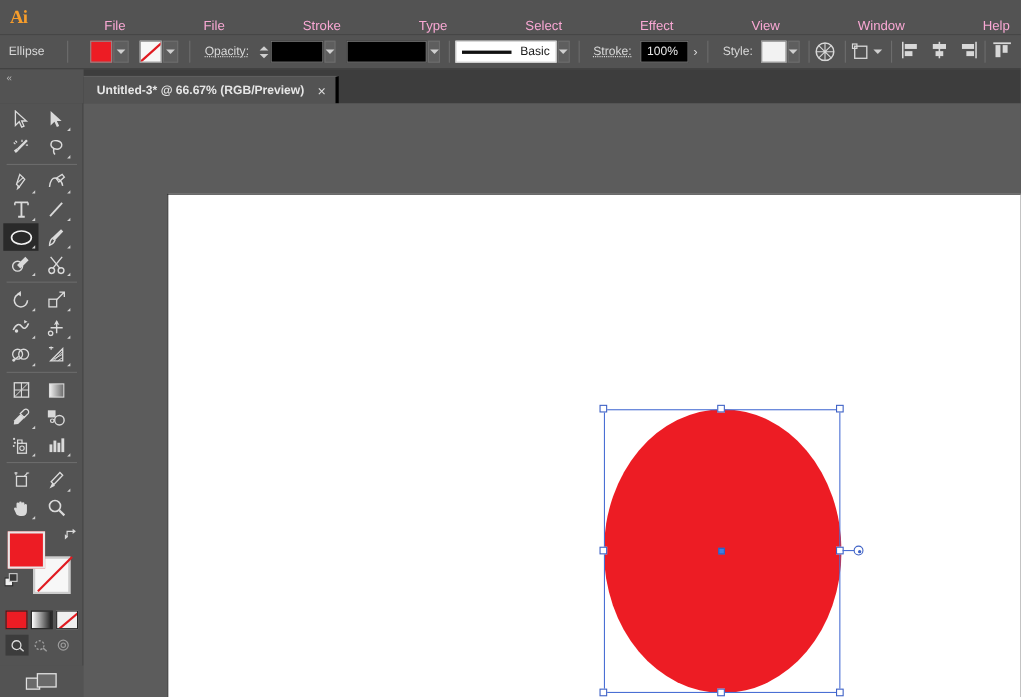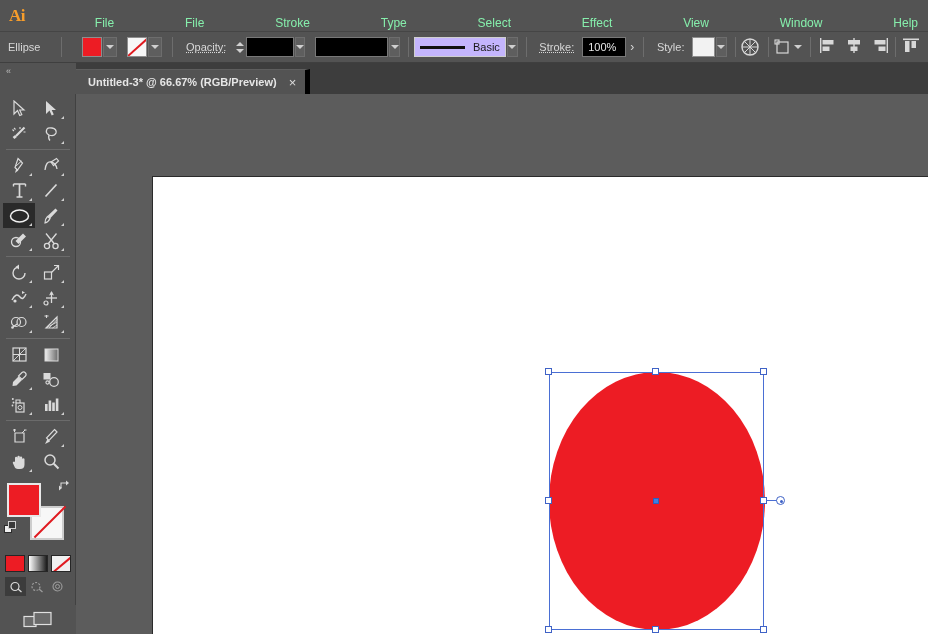--- a/index.html
+++ b/index.html
@@ -22,21 +22,21 @@
   }
   .ai-logo {
     width: 34px; height: 32px;
     display: flex; align-items: center; justify-content: center;
     color: #f79d2b; font-weight: bold; font-size: 17px;
     font-family: "Liberation Serif", serif;
     letter-spacing: -0.5px;
   }
   .menu-item {
     padding: 0 10px; height: 17px; line-height: 32px;
-    color: #86efac; font-size: 12px; cursor: default;
+    color: #f9a8d4; font-size: 12px; cursor: default;
   }
   .menubar-right { display: flex; align-items: center; margin-left: 18px; gap: 2px; }
   .sq-btn {
     width: 22px; height: 18px; background: #b8b8b8; color: #3a3a3a;
     font-size: 10px; font-weight: bold;
     display: flex; align-items: center; justify-content: center;
     border-radius: 1px; margin: 0 7px;
   }
   .icon-btn {
     width: 26px; height: 24px; display: flex; align-items: center;
@@ -69,39 +69,39 @@
     width: 11px; height: 20px; display: flex; flex-direction: column;
     align-items: center; justify-content: center; gap: 3px; margin: 0 2px;
   }
   .up-tri { width:0;height:0;border-left:4px solid transparent;border-right:4px solid transparent;border-bottom:4px solid #d0d0d0; }
   .dn-tri { width:0;height:0;border-left:4px solid transparent;border-right:4px solid transparent;border-top:4px solid #d0d0d0; }
   .field {
     height: 20px; background: #000000; border: 1px solid #787878;
     display: flex; align-items: center; padding: 0 5px; color: #e8e8e8;
     font-size: 11px;
   }
-  .field.light { background: #c4b5fd; color: #1a1a1a; border-color: #cfcfcf; }
+  .field.light { background: #ffffff; color: #1a1a1a; border-color: #cfcfcf; }
   .brushline { width: 60px; height: 3px; background: #111; margin-right: 8px; }
   .white-swatch { width: 30px; height: 20px; background: #f2f2f2; border: 1px solid #8e8e8e; }
   .align-ic { width: 18px; height: 20px; margin: 0 4px; }
 
   
   .tabbar {
     position: absolute; left: 0; top: 63px; width: 928px; height: 31px;
     background: #3d3d3d; display: flex; align-items: flex-end;
   }
   .collapse-btn {
     width: 76px; height: 31px; background: #535353;
     display: flex; align-items: flex-start; padding: 3px 0 0 6px;
     color: #bcbcbc; font-size: 9px;
   }
   .doc-tab {
     height: 25px; background: #535353; display: flex; align-items: center;
     padding: 0 9px 0 12px; color: #e6e6e6; font-size: 11px; font-weight: bold;
-    border-right: 5px solid #000000; border-top: 1px solid #5e5e5e;
+    border-right: 3px solid #000000; border-top: 1px solid #5e5e5e;
   }
   .tab-close { margin-left: 12px; font-size: 13px; color: #dcdcdc; font-weight: normal; }
 
   
   .toolpanel {
     position: absolute; left: 0; top: 94px; width: 76px; height: 511px;
     background: #535353; border-right: 1px solid #414141;
     padding-top: 2px;
   }
   .toolgrid { display: flex; flex-wrap: wrap; width: 70px; margin-left: 3px; }

